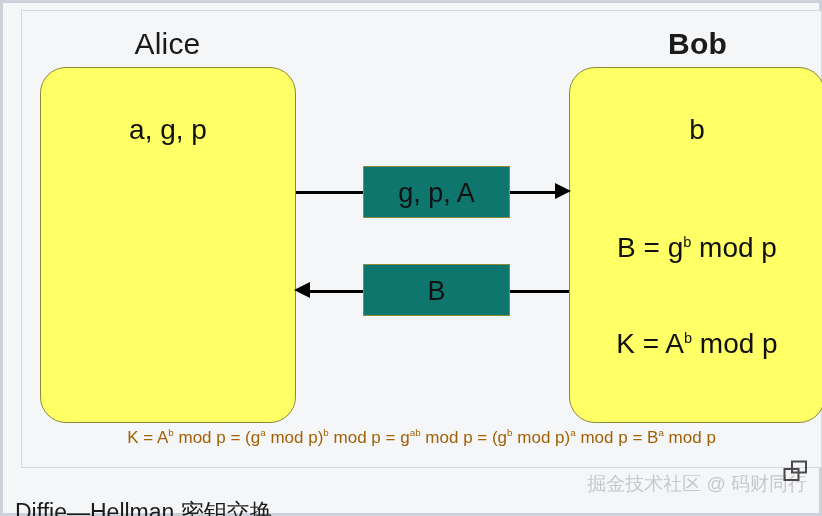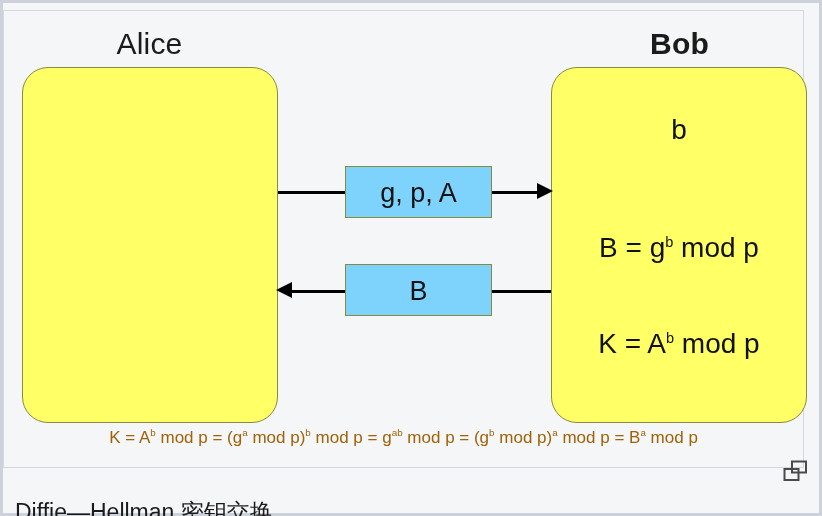--- a/index.html
+++ b/index.html
@@ -21,21 +21,21 @@
     width: 822px;
     height: 516px;
     background: #f5f6f8;
     border: 3px solid #cdd2da;
     box-sizing: border-box;
   }
 
   
   #diagram-panel {
     position: absolute;
-    left: 0;
+    left: 18px;
     top: 7px;
     width: 801px;
     height: 458px;
     background: #f5f6f8;
     border: 1px solid #d3d7de;
     box-sizing: border-box;
   }
 
   
   .party-title {
@@ -75,21 +75,21 @@
     vertical-align: super;
     line-height: 0;
   }
   .row-secret  { top: 48px; }
   .row-public  { top: 166px; }
   .row-key     { top: 262px; }
 
   
   .msg-box {
     position: absolute;
-    background: #7dd3fc;
+    background: #0f766e;
     border: 1px solid #8a8a3c;
     box-sizing: border-box;
     text-align: center;
     color: #111111;
     font-size: 27px;
     line-height: 1;
   }
   #msg-gpa {
     left: 341px; top: 155px; width: 147px; height: 52px;
   }
@@ -186,20 +186,23 @@
 </head>
 <body>
 
 <div id="figure">
 
   <div id="diagram-panel">
 
     <div id="alice-title" class="party-title">Alice</div>
 
     <div id="alice-box" class="party-box">
+      <div class="box-line row-secret">
+        <span>a, g, p</span>
+      </div>
     </div>
 
     <div id="bob-title" class="party-title">Bob</div>
 
     <div id="bob-box" class="party-box">
       <div class="box-line row-secret">
         <span>b</span>
       </div>
       <div class="box-line row-public">
         <span>B = g</span><sup>b</sup><span> mod p</span>
@@ -224,18 +227,19 @@
     <div id="msg-b" class="msg-box">
       <div class="msg-label">B</div>
     </div>
 
     <div id="identity-formula"><span>K = A</span><sup>b</sup><span> mod p = (g</span><sup>a</sup><span> mod p)</span><sup>b</sup><span> mod p = g</span><sup>ab</sup><span> mod p = (g</span><sup>b</sup><span> mod p)</span><sup>a</sup><span> mod p = B</span><sup>a</sup><span> mod p</span></div>
 
   </div>
 
   <div id="caption">Diffie—Hellman 密钥交换</div>
 
+  <div id="watermark">掘金技术社区 @ 码财同行</div>
   <svg id="watermark-icon" viewBox="0 0 30 26">
     <rect x="9" y="1.5" width="14" height="11" fill="none" stroke="#4a4a4a" stroke-width="2"></rect>
     <rect x="1.5" y="9" width="14" height="11" fill="none" stroke="#4a4a4a" stroke-width="2"></rect>
   </svg>
 
 </div>
 
 </body></html>

